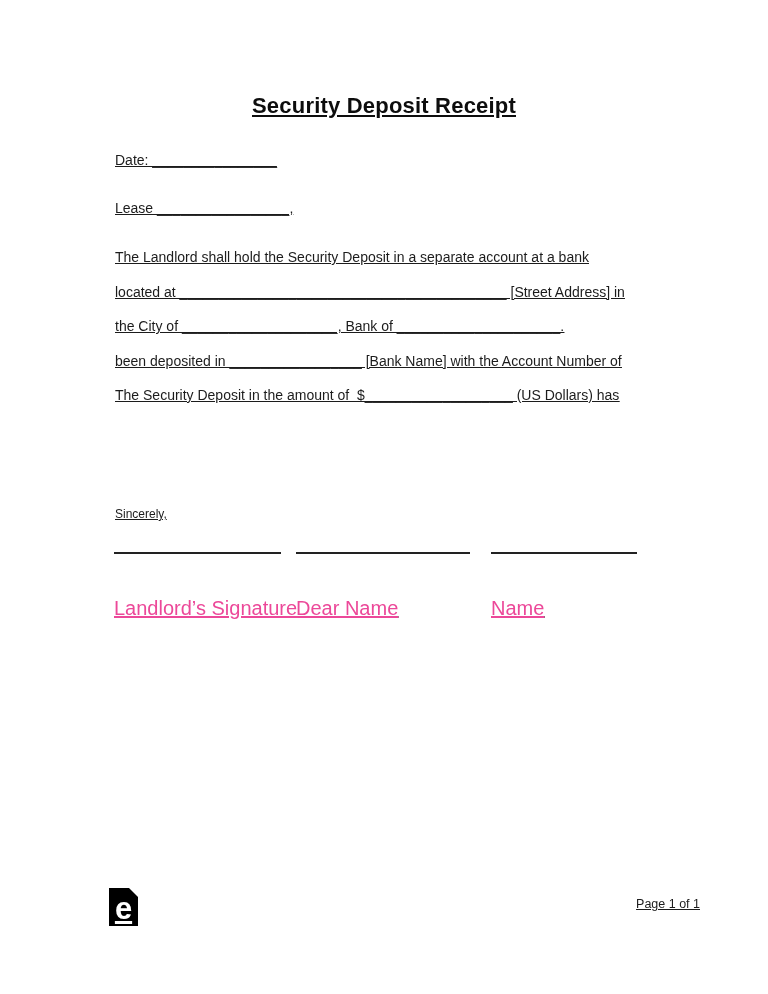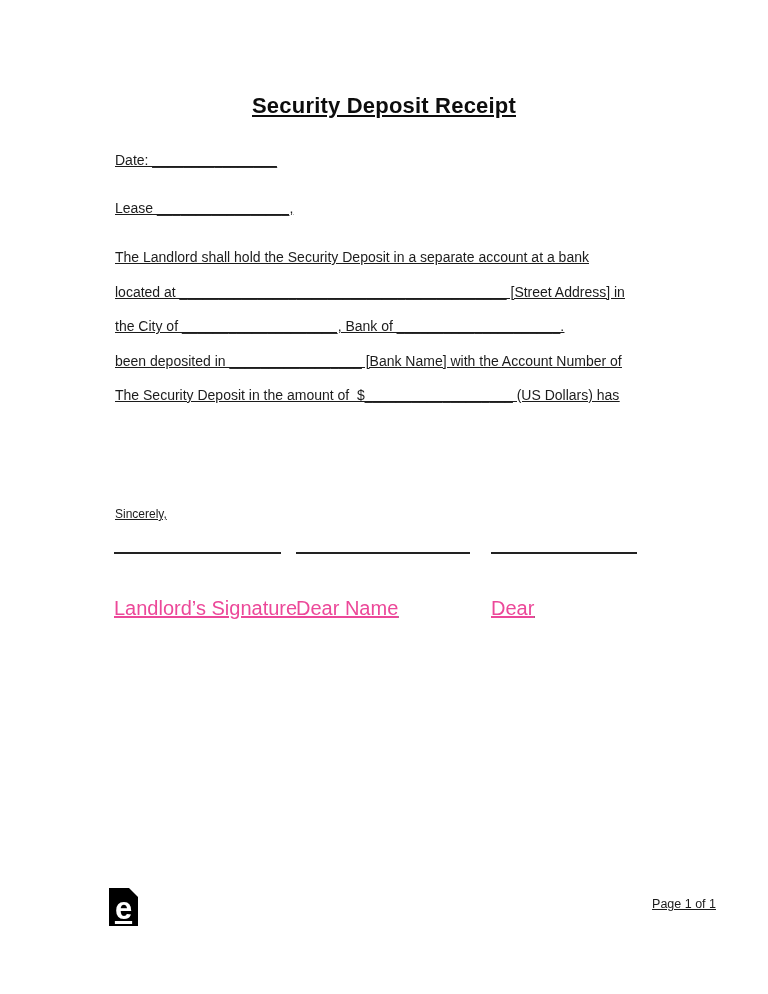--- a/index.html
+++ b/index.html
@@ -97,21 +97,21 @@
     border-width: 0 9px 9px 0;
     border-color: transparent #ffffff transparent transparent;
   }
   .footer-logo .logo-letter {
     position: relative;
     display: inline-block;
     padding-top: 2px;
   }
   .page-indicator {
     position: absolute;
-    right: 52px;
+    right: 68px;
     top: 897px;
     font-size: 12.5px;
     color: #1c1c1c;
   }
 </style>
 </head>
 <body>
 
 <div class="page">
 
@@ -139,21 +139,21 @@
     <div class="sig-col-1">
       <div class="sig-line"></div>
       <div class="sig-label">Landlord’s Signature</div>
     </div>
     <div class="sig-col-2">
       <div class="sig-line"></div>
       <div class="sig-label">Dear Name</div>
     </div>
     <div class="sig-col-3">
       <div class="sig-line"></div>
-      <div class="sig-label">Dear</div>
+      <div class="sig-label">Name</div>
     </div>
   </div>
 
   <div class="footer-logo">
     <span class="fold"></span>
     <span class="logo-letter">e</span>
   </div>
 
   <div class="page-indicator">Page 1 of 1</div>
 

